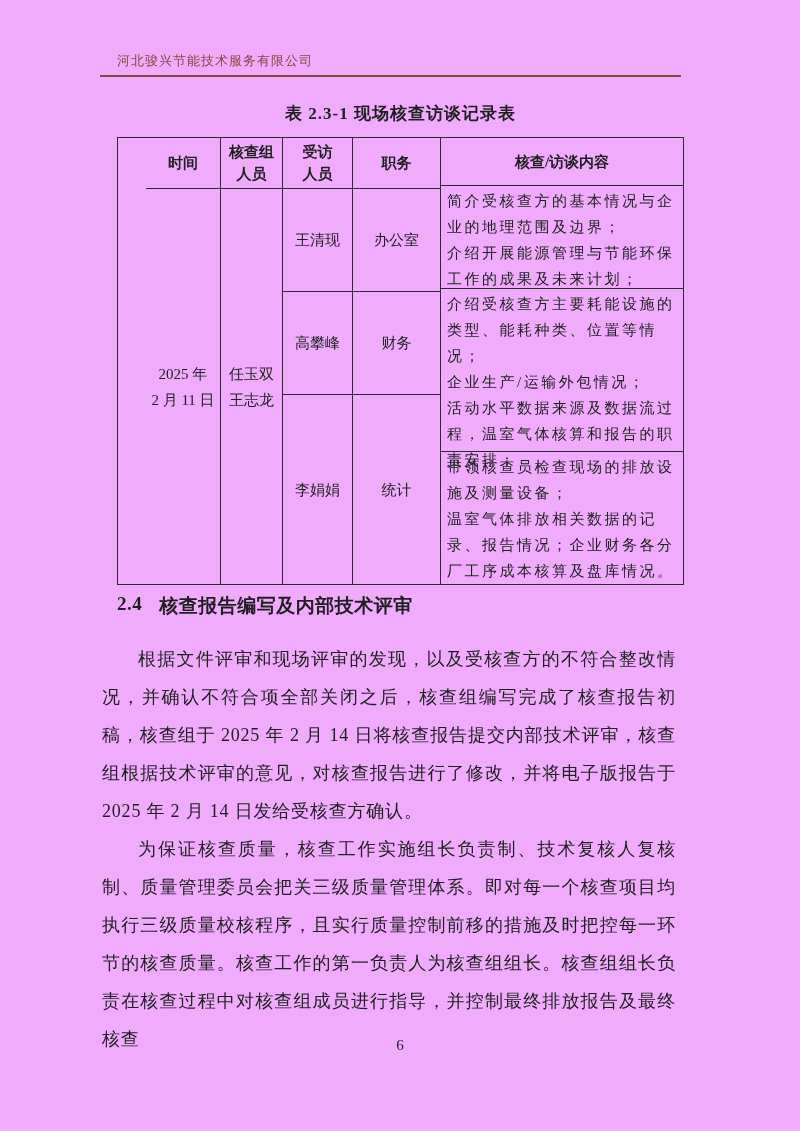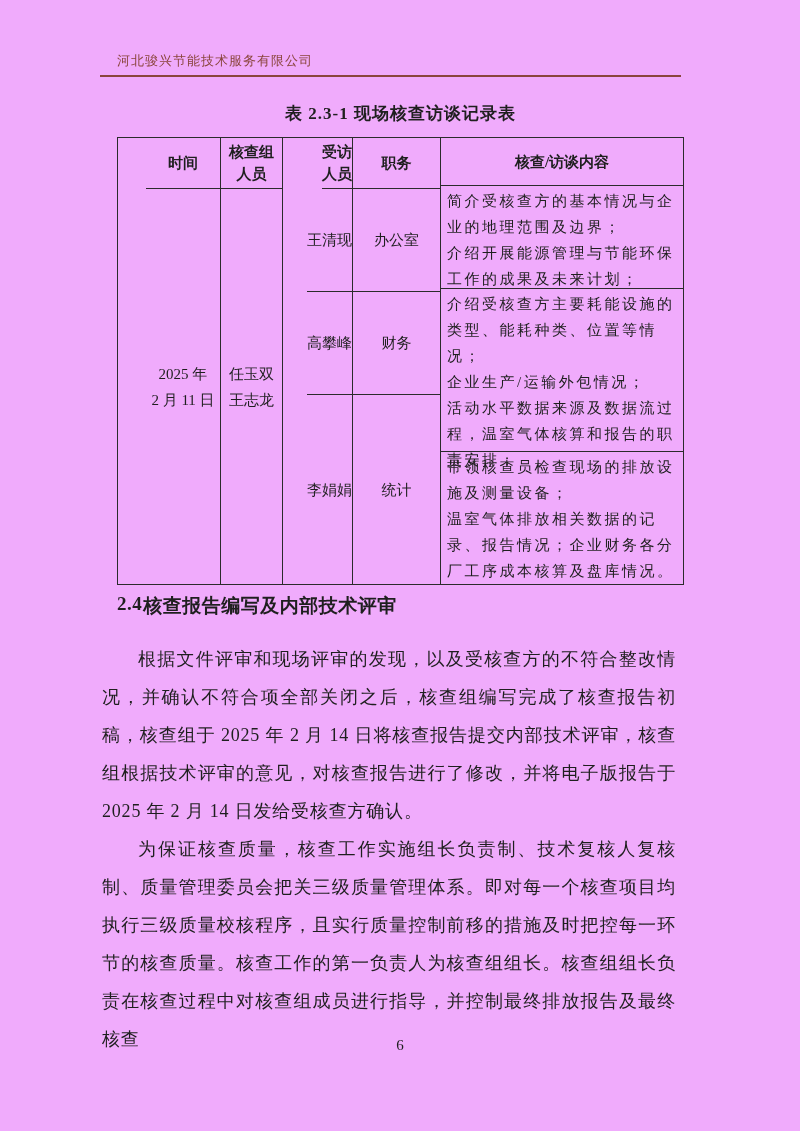--- a/index.html
+++ b/index.html
@@ -42,21 +42,21 @@
     display:flex;
     border:1px solid var(--border);
     font-size:15px;
     overflow:hidden;
     padding-left:28px;
   }
   .col{display:flex;flex-direction:column;border-right:1px solid var(--border);}
   .col:last-child{border-right:none;}
   .col-time{width:75px;}
   .col-team{width:62px;}
-  .col-person{width:70px;align-items:flex-end;}
+  .col-person{width:70px;}
   .col-pos{width:88px;}
   .col-content{flex:1;}
   .cell{display:flex;align-items:center;justify-content:center;text-align:center;}
   .th{
     height:51px;font-weight:bold;
     border-bottom:1px solid var(--border);
     line-height:22px;
   }
   .pre{white-space:pre-line;}
   .fill{flex:1;}
@@ -71,21 +71,21 @@
     line-height:26px;
     letter-spacing:2.5px;
   }
   .cell-date,.cell-team{line-height:26px;}
   
   .section-heading{
     position:absolute;left:117px;top:593px;
     font-size:19px;font-weight:bold;
     display:flex;letter-spacing:.5px;
   }
-  .section-heading .sec-num{margin-right:1px;font-family:"Liberation Serif","DejaVu Serif",serif;}
+  .section-heading .sec-num{margin-right:17px;font-family:"Liberation Serif","DejaVu Serif",serif;}
   .body-text{
     position:absolute;left:102px;top:640px;width:574px;
   }
   .body-text p{
     font-size:18px;line-height:38px;
     letter-spacing:.8px;
     text-align:justify;
     text-indent:2em;
   }
   

